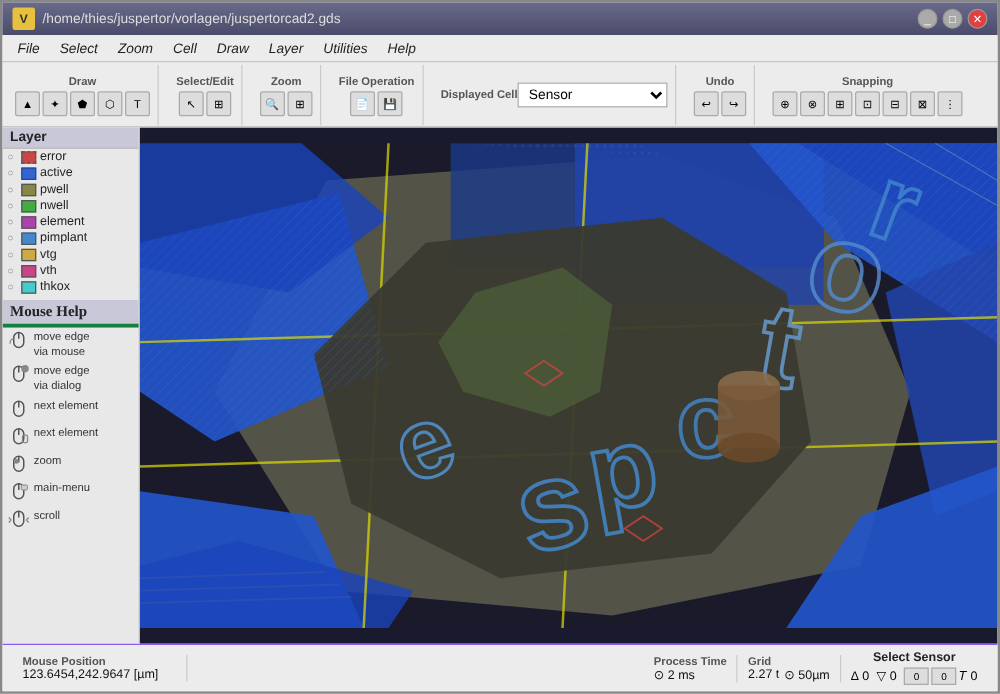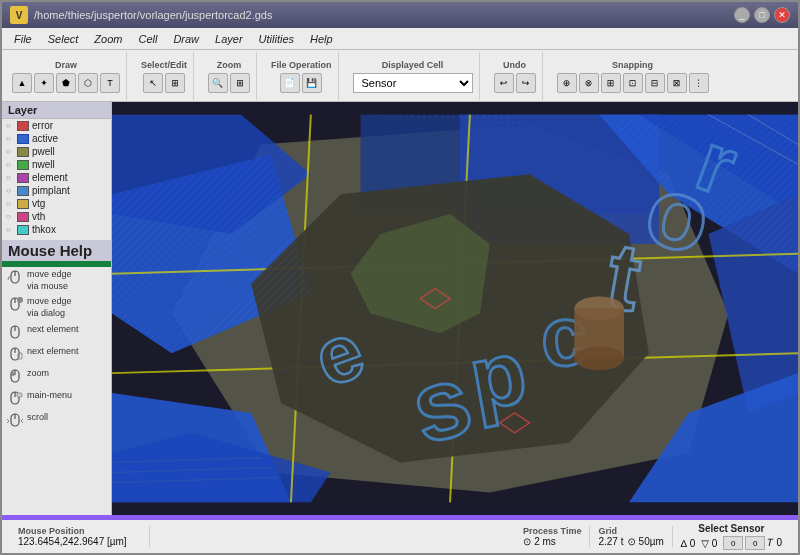--- a/index.html
+++ b/index.html
@@ -19,44 +19,44 @@
 
     .menu-bar { background: #ececec; border-bottom: 1px solid #bbb; display: flex; align-items: center; padding: 2px 4px; height: 22px; }
     .menu-item { padding: 2px 8px; cursor: pointer; font-size: 11px; color: #222; font-style: italic; }
 
     .toolbar-area { background: #ececec; border-bottom: 1px solid #bbb; display: flex; align-items: center; padding: 2px 4px; gap: 8px; height: 52px; flex-wrap: wrap; }
     .toolbar-group { display: flex; flex-direction: column; align-items: center; border-right: 1px solid #ccc; padding: 0 6px; height: 48px; justify-content: center; }
     .toolbar-group-label { font-size: 9px; color: #555; margin-bottom: 3px; font-weight: bold; }
     .toolbar-buttons { display: flex; gap: 2px; align-items: center; }
     .toolbar-btn { width: 20px; height: 20px; background: #ddd; border: 1px solid #aaa; border-radius: 2px; cursor: pointer; display: flex; align-items: center; justify-content: center; font-size: 9px; }
 
-    .displayed-cell-group { display: flex; flex-direction: column; align-items: center; padding: 0 6px; height: 48px; justify-content: center; border-right: 1px solid #ccc; }
+    .displayed-cell-group { display: flex; flex-direction: row; align-items: center; padding: 0 6px; height: 48px; justify-content: center; border-right: 1px solid #ccc; }
     .displayed-cell-select { display: flex; align-items: center; gap: 2px; }
     .cell-select-box { width: 120px; height: 20px; background: white; border: 1px solid #aaa; padding: 1px 4px; font-size: 11px; }
 
     .main-area { display: flex; flex: 1; overflow: hidden; }
 
     .sidebar { width: 110px; background: #e8e8e8; border-right: 1px solid #bbb; display: flex; flex-direction: column; overflow-y: auto; }
 
     .sidebar-section-title { background: #c8c8d8; padding: 2px 6px; font-weight: bold; font-size: 11px; color: #222; border-bottom: 1px solid #bbb; }
 
     .layer-item { display: flex; align-items: center; padding: 1px 4px; gap: 3px; cursor: pointer; font-size: 10px; color: #222; }
     .layer-color-box { width: 12px; height: 10px; border: 1px solid #555; flex-shrink: 0; }
     .layer-vis { font-size: 8px; color: #888; width: 8px; }
 
     .mouse-help-section { margin-top: 4px; }
-    .mouse-help-title { background: #c8c8d8; padding: 2px 6px; font-weight: bold; font-size: 15px; color: #222; border-bottom: 6px solid #15803d; }
+    .mouse-help-title { background: #c8c8d8; padding: 2px 6px; font-weight: bold; font-size: 12px; color: #222; border-bottom: 3px solid #15803d; font-family: Liberation Serif, serif; }
     .mouse-help-item { display: flex; align-items: flex-start; padding: 2px 4px; gap: 3px; }
     .mouse-icon { width: 18px; height: 18px; flex-shrink: 0; }
     .mouse-help-text { font-size: 9px; color: #333; line-height: 1.3; }
 
     .canvas-area { flex: 1; position: relative; overflow: hidden; background: #1a1a2e; }
     .canvas-svg { width: 100%; height: 100%; }
 
-    .status-bar { background: #ececec; border-top: 5px solid #8b5cf6; height: 38px; display: flex; align-items: center; padding: 0 8px; gap: 0; }
+    .status-bar { background: #ececec; border-top: 1px solid #8b5cf6; height: 38px; display: flex; align-items: center; padding: 0 8px; gap: 0; }
     .status-section { display: flex; flex-direction: column; padding: 0 8px; border-right: 1px solid #ccc; min-width: 60px; }
     .status-section-title { font-size: 9px; color: #555; font-weight: bold; }
     .status-value { font-size: 10px; color: #111; }
     .status-section.mouse-pos { min-width: 140px; }
 
     .select-status-group { display: flex; flex-direction: column; align-items: center; padding: 0 8px; }
     .select-status-title { font-size: 10px; font-weight: bold; color: #222; }
     .select-status-btns { display: flex; gap: 2px; align-items: center; margin-top: 2px; }
     .select-status-btn { width: 20px; height: 14px; background: #ddd; border: 1px solid #aaa; font-size: 8px; display: flex; align-items: center; justify-content: center; cursor: pointer; }
 

